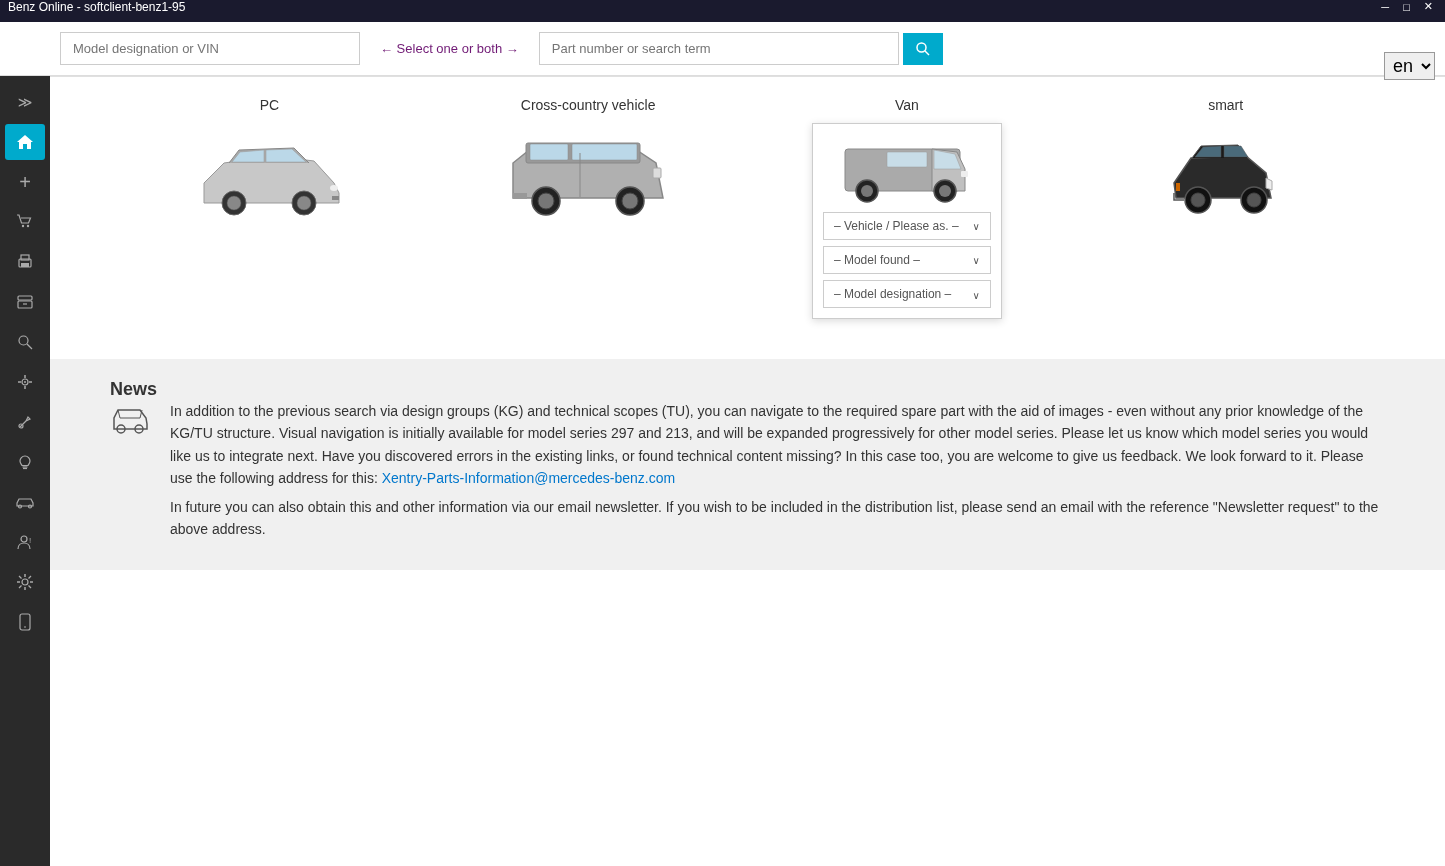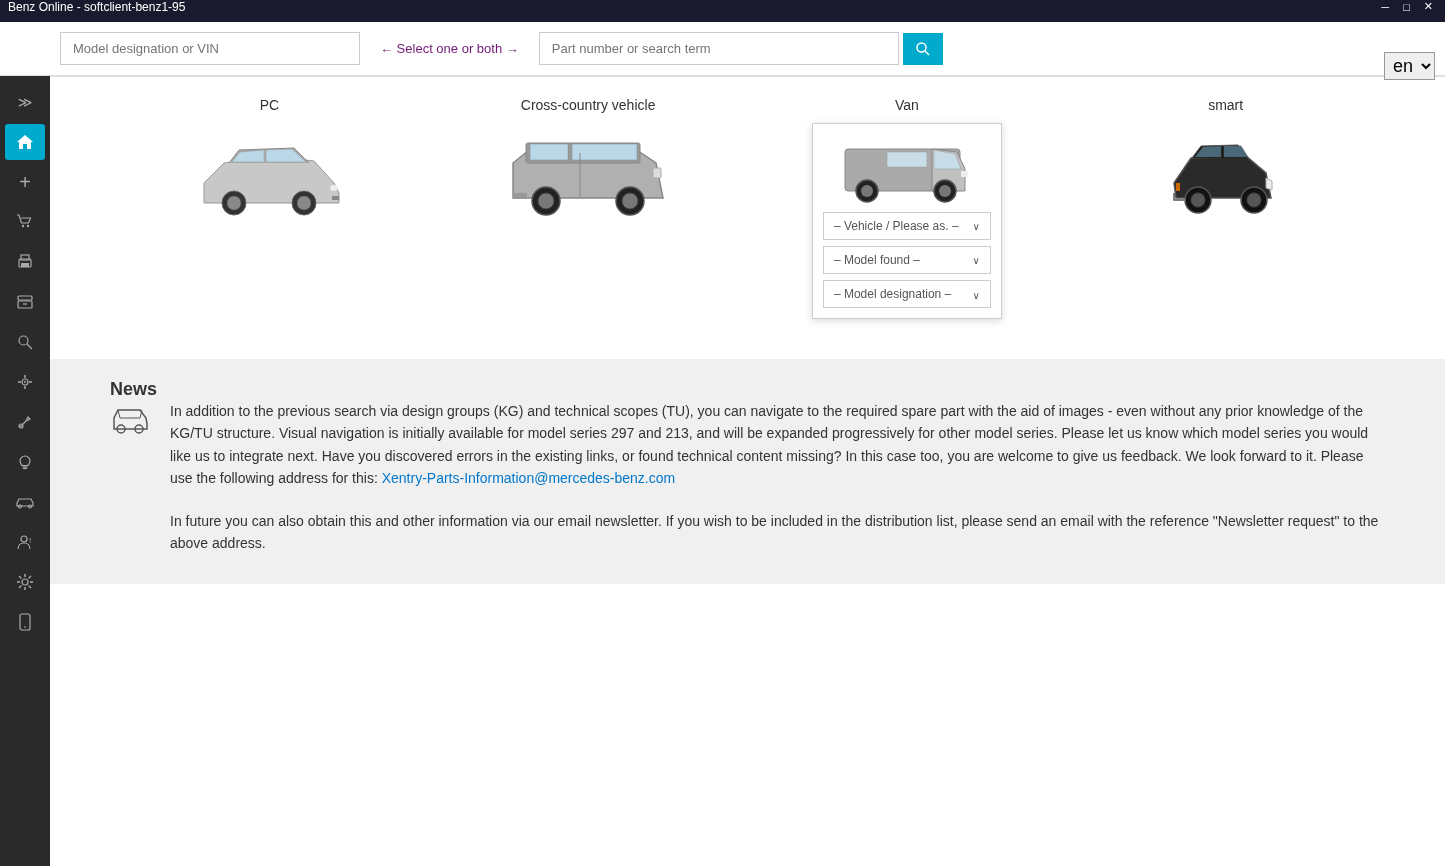--- a/index.html
+++ b/index.html
@@ -465,21 +465,21 @@
               <path d="M4 20 L4 14 L8 6 L30 6 L36 14 L37 20 L37 25 L4 25 Z" stroke="#555" stroke-width="1.5" fill="none"></path>
               <circle cx="11" cy="25" r="4" stroke="#555" stroke-width="1.5" fill="none"></circle>
               <circle cx="29" cy="25" r="4" stroke="#555" stroke-width="1.5" fill="none"></circle>
               <path d="M8 6 L10 14 L30 14 L32 6" stroke="#555" stroke-width="1" fill="none"></path>
             </svg>
           </div>
           <div>
             <p class="news-text">
               In addition to the previous search via design groups (KG) and technical scopes (TU), you can navigate to the required spare part with the aid of images - even without any prior knowledge of the KG/TU structure. Visual navigation is initially available for model series 297 and 213, and will be expanded progressively for other model series. Please let us know which model series you would like us to integrate next. Have you discovered errors in the existing links, or found technical content missing? In this case too, you are welcome to give us feedback. We look forward to it. Please use the following address for this: <a class="news-link" href="#">Xentry-Parts-Information@mercedes-benz.com</a>
             </p>
-            <p class="news-text" style="margin-top:20px;">
+            <p class="news-text" style="margin-top:6px;">
               In future you can also obtain this and other information via our email newsletter. If you wish to be included in the distribution list, please send an email with the reference "Newsletter request" to the above address.
             </p>
           </div>
         </div>
       </div>
     </div>
   </div>
 </div>
 
 </body></html>

